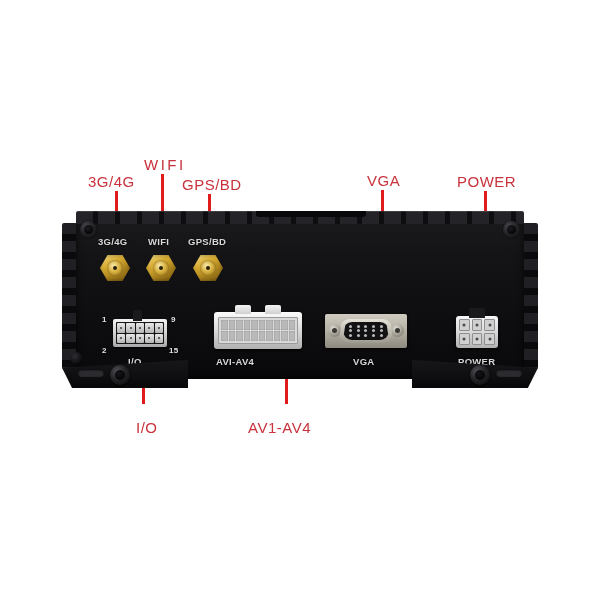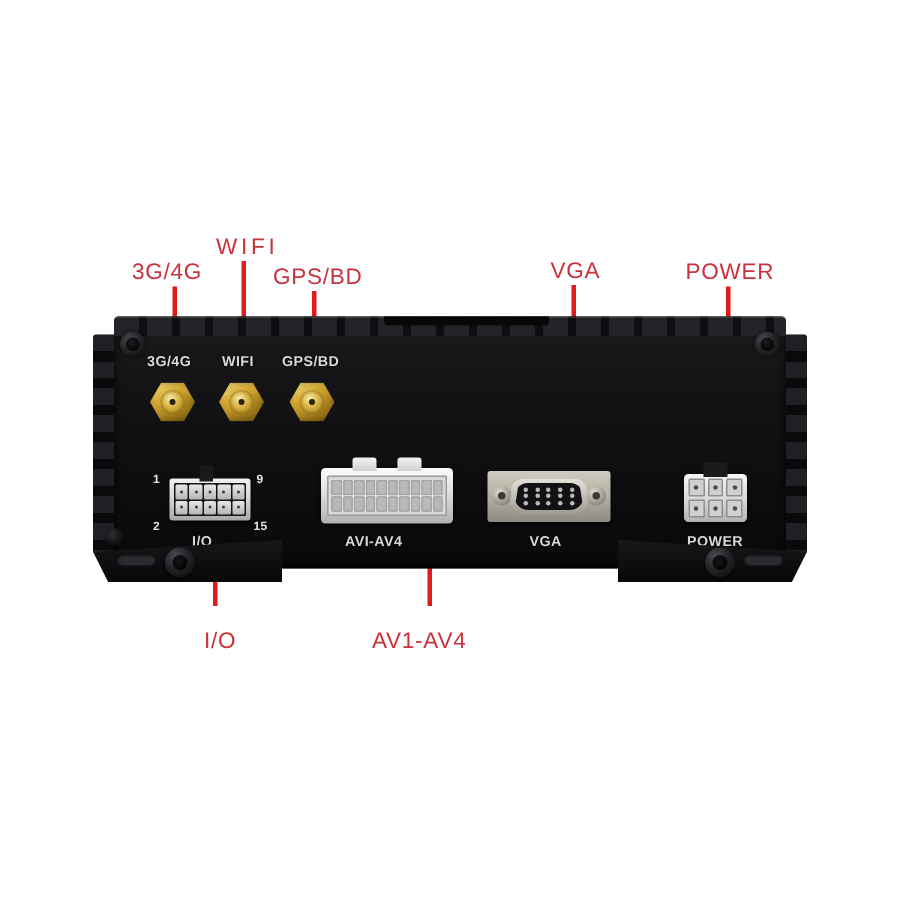--- a/index.html
+++ b/index.html
@@ -489,21 +489,21 @@
           <i></i>
           <i></i>
           <i></i>
         <i></i>
           <i></i>
           <i></i>
           <i></i>
           <i></i>
       </div>
     </div>
-    <div class="silk" style="left:168px; top:145px;">AVI-AV4</div>
+    <div class="silk" style="left:154px; top:145px;">AVI-AV4</div>
 
     <div class="vga-conn" style="left:263px; top:103px;">
       <div class="vga-screw l"></div>
       <div class="vga-screw r"></div>
       <div class="vga-shell"></div>
       <div class="vga-hole">
         <i></i>
           <i></i>
           <i></i>
           <i></i>

